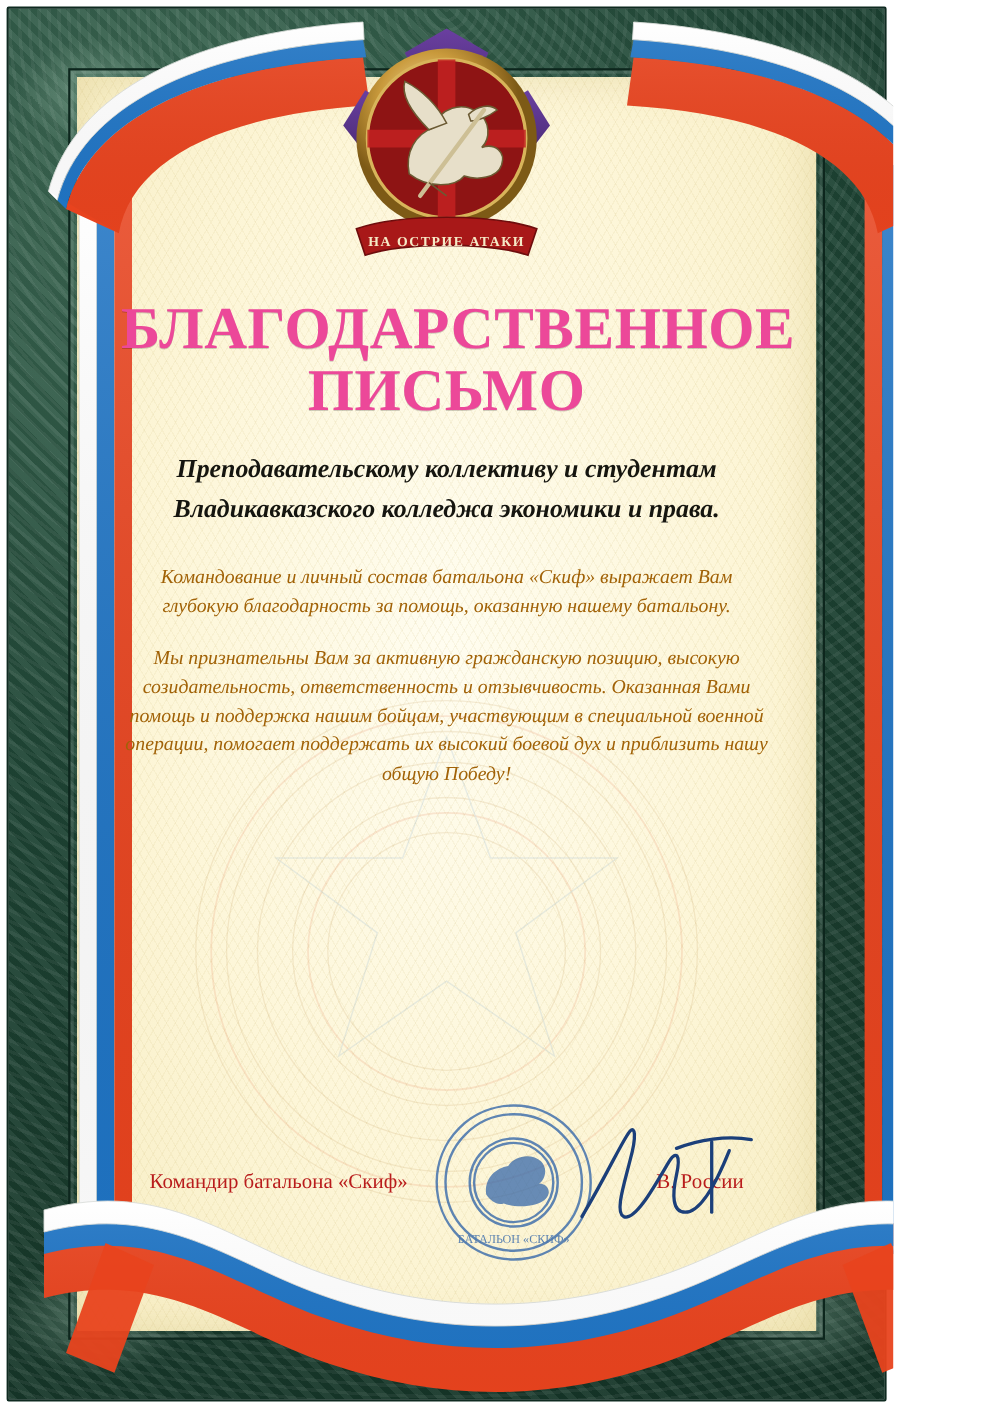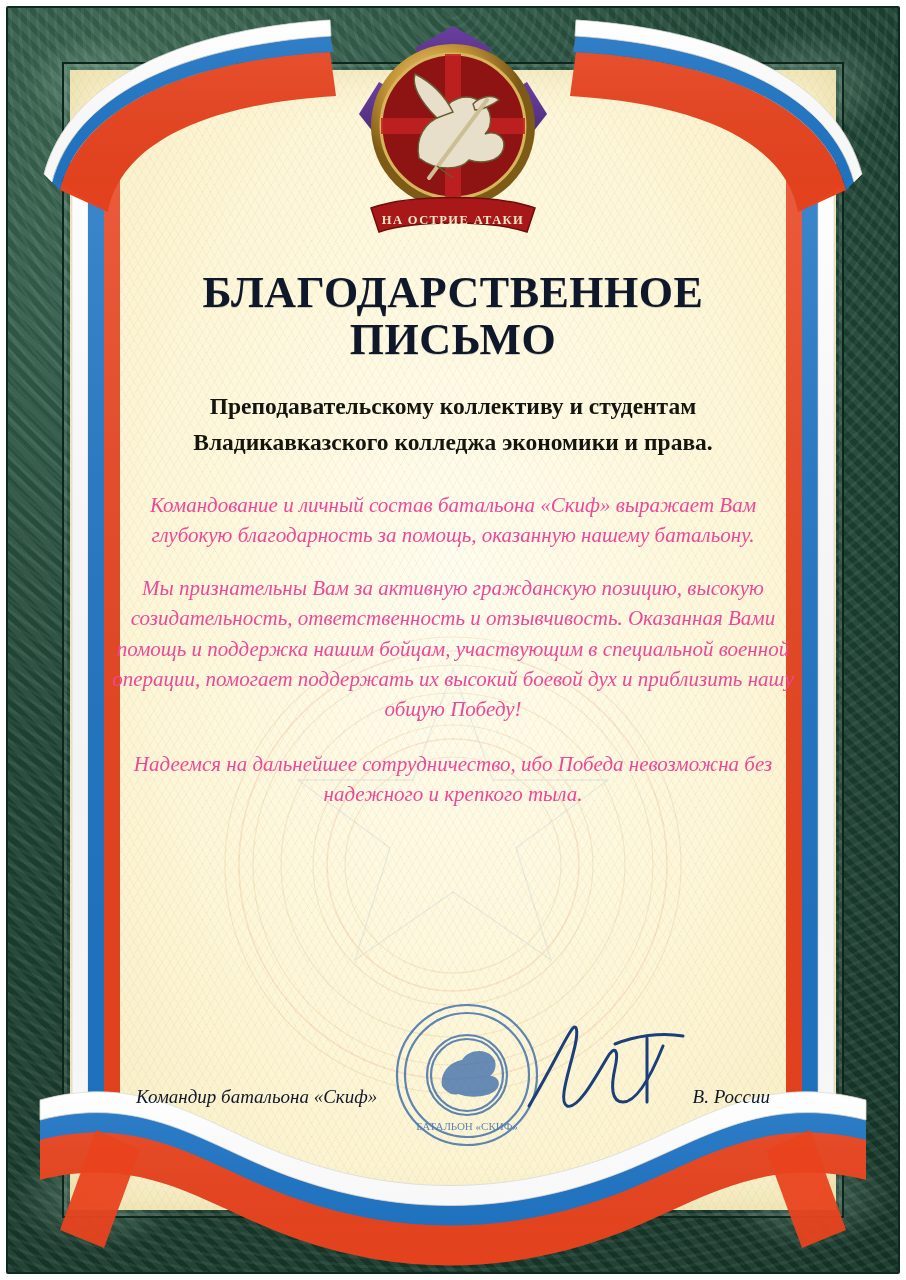--- a/index.html
+++ b/index.html
@@ -5,21 +5,21 @@
   html, body {
     margin: 0;
     padding: 0;
     background: #ffffff;
   }
   body {
     font-family: "Liberation Serif", serif;
   }
   .page {
     position: relative;
-    width: 906px;
+    width: 812px;
     height: 1280px;
     overflow: hidden;
     background: #ffffff;
   }
 
   
   .frame-outer {
     position: absolute;
     left: 6px; top: 6px; right: 6px; bottom: 6px;
     background:
@@ -102,60 +102,59 @@
     left: 110px;
     right: 110px;
     top: 270px;
     text-align: center;
     z-index: 5;
     color: #1d1d1b;
   }
   .title {
     font-family: "Liberation Serif", serif;
     font-weight: bold;
-    font-size: 44px;
+    font-size: 54px;
     line-height: 1.06;
-    color: #0f172a;
+    color: #ec4899;
     letter-spacing: 0.5px;
     text-shadow: 0 1px 0 rgba(0,0,0,0.18);
     margin: 0 0 26px 0;
   }
   .addressee {
     font-family: "Liberation Serif", serif;
+    font-style: italic;
     font-weight: bold;
     font-size: 23.5px;
     line-height: 1.5;
     color: #15150f;
     margin: 0 0 30px 0;
   }
   .para {
     font-family: "Liberation Serif", serif;
     font-style: italic;
-    font-size: 21px;
+    font-size: 18px;
     line-height: 1.45;
-    color: #ec4899;
+    color: #a16207;
     margin: 0 0 24px 0;
   }
   .para.tight { margin-bottom: 22px; }
 
   
   .signature-row {
     position: absolute;
     left: 136px;
     right: 136px;
     top: 1064px;
     display: flex;
     justify-content: space-between;
     align-items: baseline;
     z-index: 7;
     font-family: "Liberation Serif", serif;
-    font-style: italic;
     font-size: 19px;
-    color: #0f172a;
-    margin-top: 22px;
+    color: #b91c1c;
   }
   .stamp {
     position: absolute;
     left: 372px;
     top: 1000px;
     width: 190px;
     height: 150px;
     z-index: 6;
     opacity: 0.85;
     pointer-events: none;
@@ -283,21 +282,20 @@
 
     <path d="M30 190 C70 176 154 176 194 190 L186 214 C150 202 74 202 38 214 Z" fill="#a81818" stroke="#6e0d0d" stroke-width="1.5"></path>
     <text x="112" y="206" text-anchor="middle" font-family="Liberation Serif, serif" font-size="12.5" font-weight="bold" fill="#f5e9c6" letter-spacing="1.4">НА ОСТРИЕ АТАКИ</text>
   </svg>
 
   <div class="content">
     <h1 class="title">БЛАГОДАРСТВЕННОЕ ПИСЬМО</h1>
     <p class="addressee">Преподавательскому коллективу и студентам Владикавказского колледжа экономики и права.</p>
     <p class="para tight">Командование и личный состав батальона «Скиф» выражает Вам глубокую благодарность за помощь, оказанную нашему батальону.</p>
     <p class="para">Мы признательны Вам за активную гражданскую позицию, высокую созидательность, ответственность и отзывчивость. Оказанная Вами помощь и поддержка нашим бойцам, участвующим в специальной военной операции, помогает поддержать их высокий боевой дух и приблизить нашу общую Победу!</p>
-    <p class="para">Надеемся на дальнейшее сотрудничество, ибо Победа невозможна без надежного и крепкого тыла.</p>
   </div>
 
   <svg class="stamp" viewBox="0 0 190 150">
     <g fill="none" stroke="#2f63a8" stroke-width="2.2" opacity="0.9">
       <circle cx="95" cy="75" r="70"></circle>
       <circle cx="95" cy="75" r="62"></circle>
       <circle cx="95" cy="75" r="40"></circle>
       <circle cx="95" cy="75" r="36"></circle>
     </g>
     <g fill="#2f63a8" opacity="0.85">

